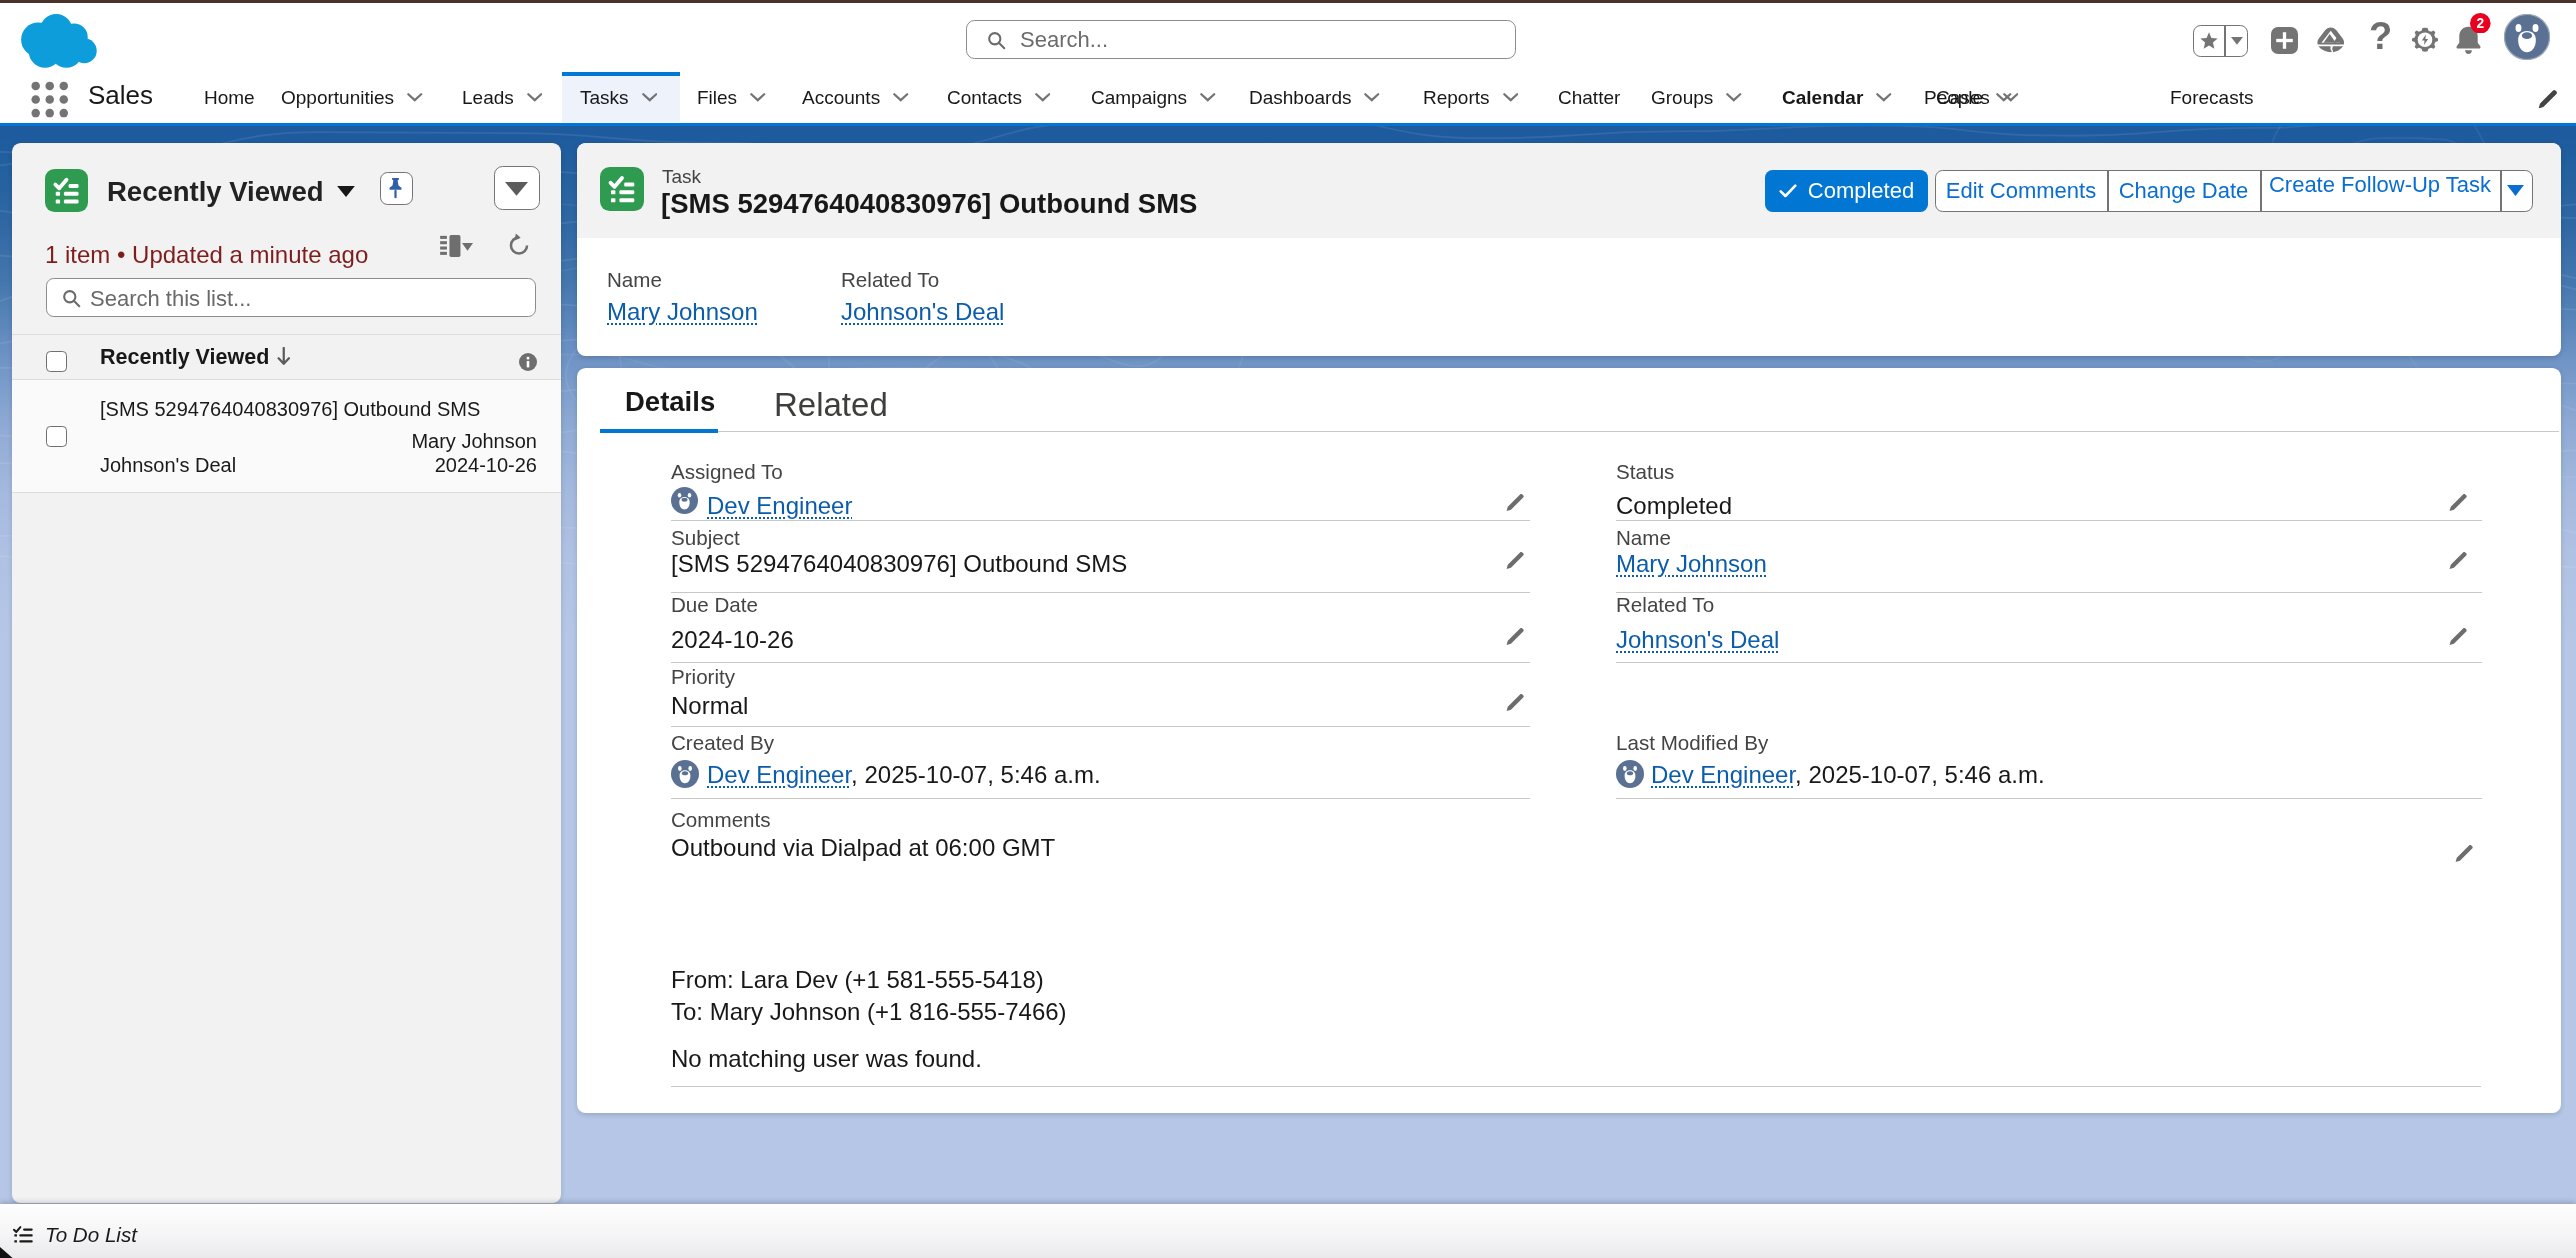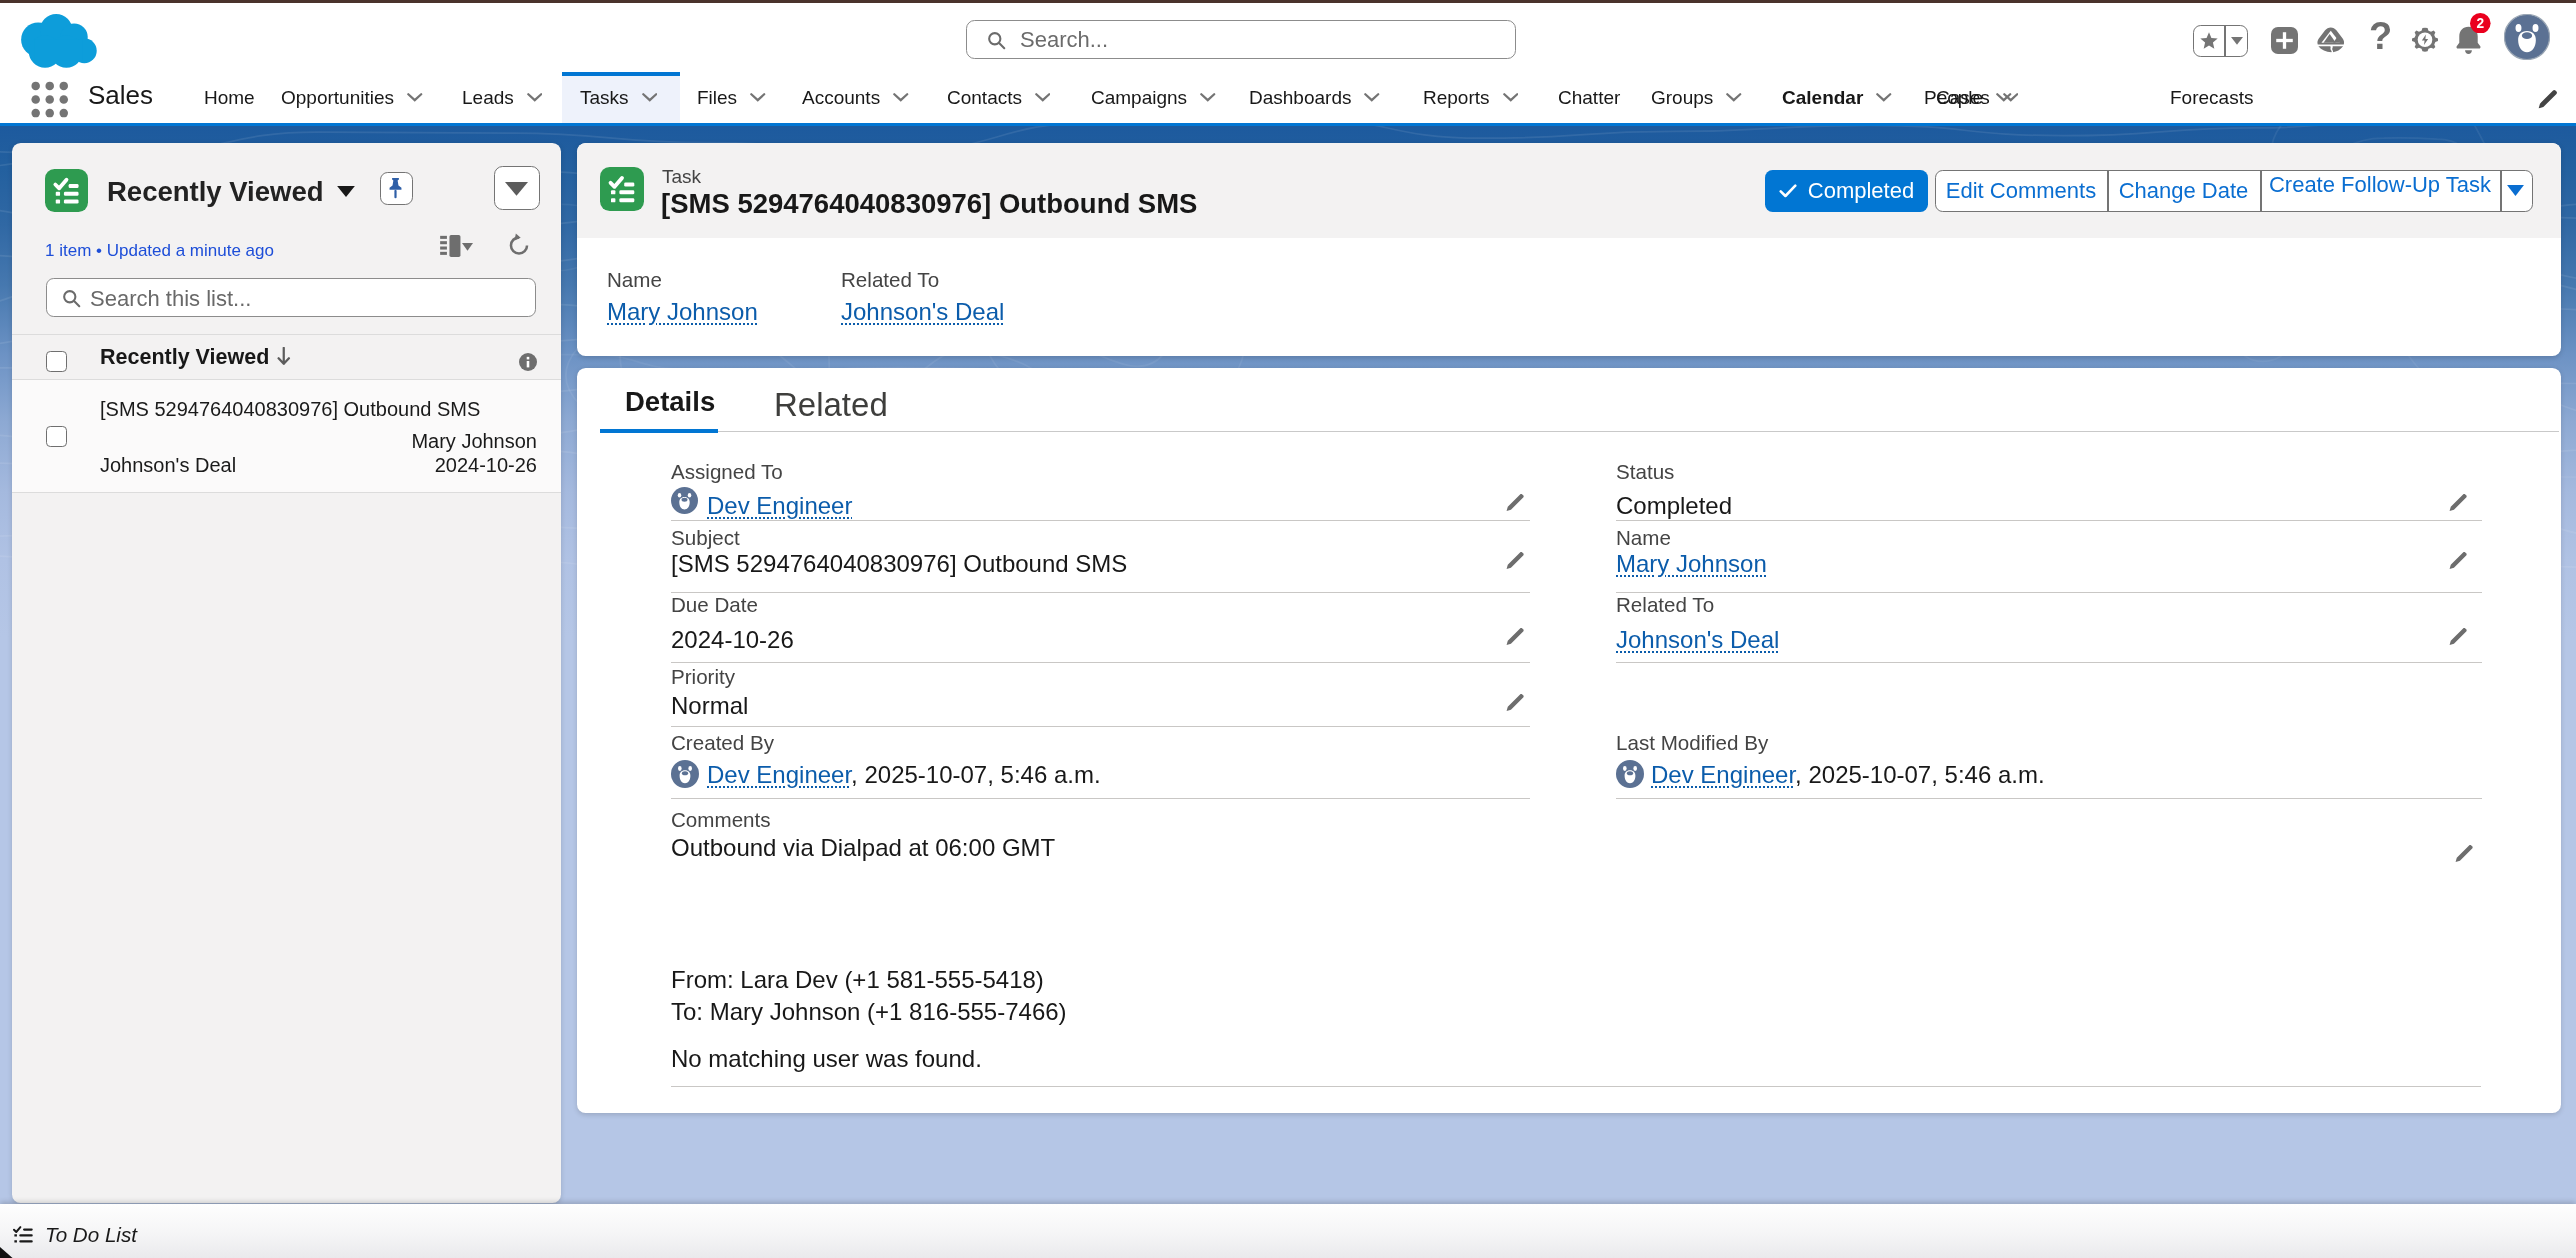--- a/index.html
+++ b/index.html
@@ -227,21 +227,21 @@
     <div class="abs" style="left:368px;top:29px;width:33px;height:33px;border:1.7px solid #747474;border-radius:7.7px;background:#fff;"></div>
     <svg class="abs" style="left:375px;top:34px;" width="17" height="23" viewBox="0 0 20 27">
       <path d="M6 1 L14 1 L14 3 L12.5 4 L13.5 10 L17 12.5 L17 15 L3 15 L3 12.5 L6.5 10 L7.5 4 L6 3 Z" fill="#2f5fa7"></path>
       <rect x="8.7" y="15" width="2.6" height="10" rx="1.3" fill="#2f5fa7"></rect>
     </svg>
 
     <div class="abs" style="left:482px;top:23px;width:46px;height:44px;border:1.7px solid #747474;border-radius:8.6px;background:#fff;"></div>
     <svg class="abs" style="left:493px;top:39px;" width="23" height="13.7" viewBox="0 0 27 16">
       <path d="M0 0 L27 0 L13.5 16 Z" fill="#5c5c5c"></path>
     </svg>
-    <div class="abs" style="left:33px;top:98px;font-size:17px;color:#1d4ed8;">1 item • Updated a minute ago</div>
+    <div class="abs" style="left:33px;top:98px;font-size:24px;color:#7f1d1d;">1 item • Updated a minute ago</div>
 
     <svg class="abs" style="left:428px;top:92px;" width="20.6" height="22" viewBox="0 0 24 26">
       <g fill="#6e6e6e">
         <rect x="11" y="0" width="13" height="26" rx="2"></rect>
         <rect x="0" y="1" width="8" height="3.6"></rect>
         <rect x="0" y="7.3" width="8" height="3.6"></rect>
         <rect x="0" y="13.6" width="8" height="3.6"></rect>
         <rect x="0" y="19.9" width="8" height="3.6"></rect>
       </g>
     </svg>

